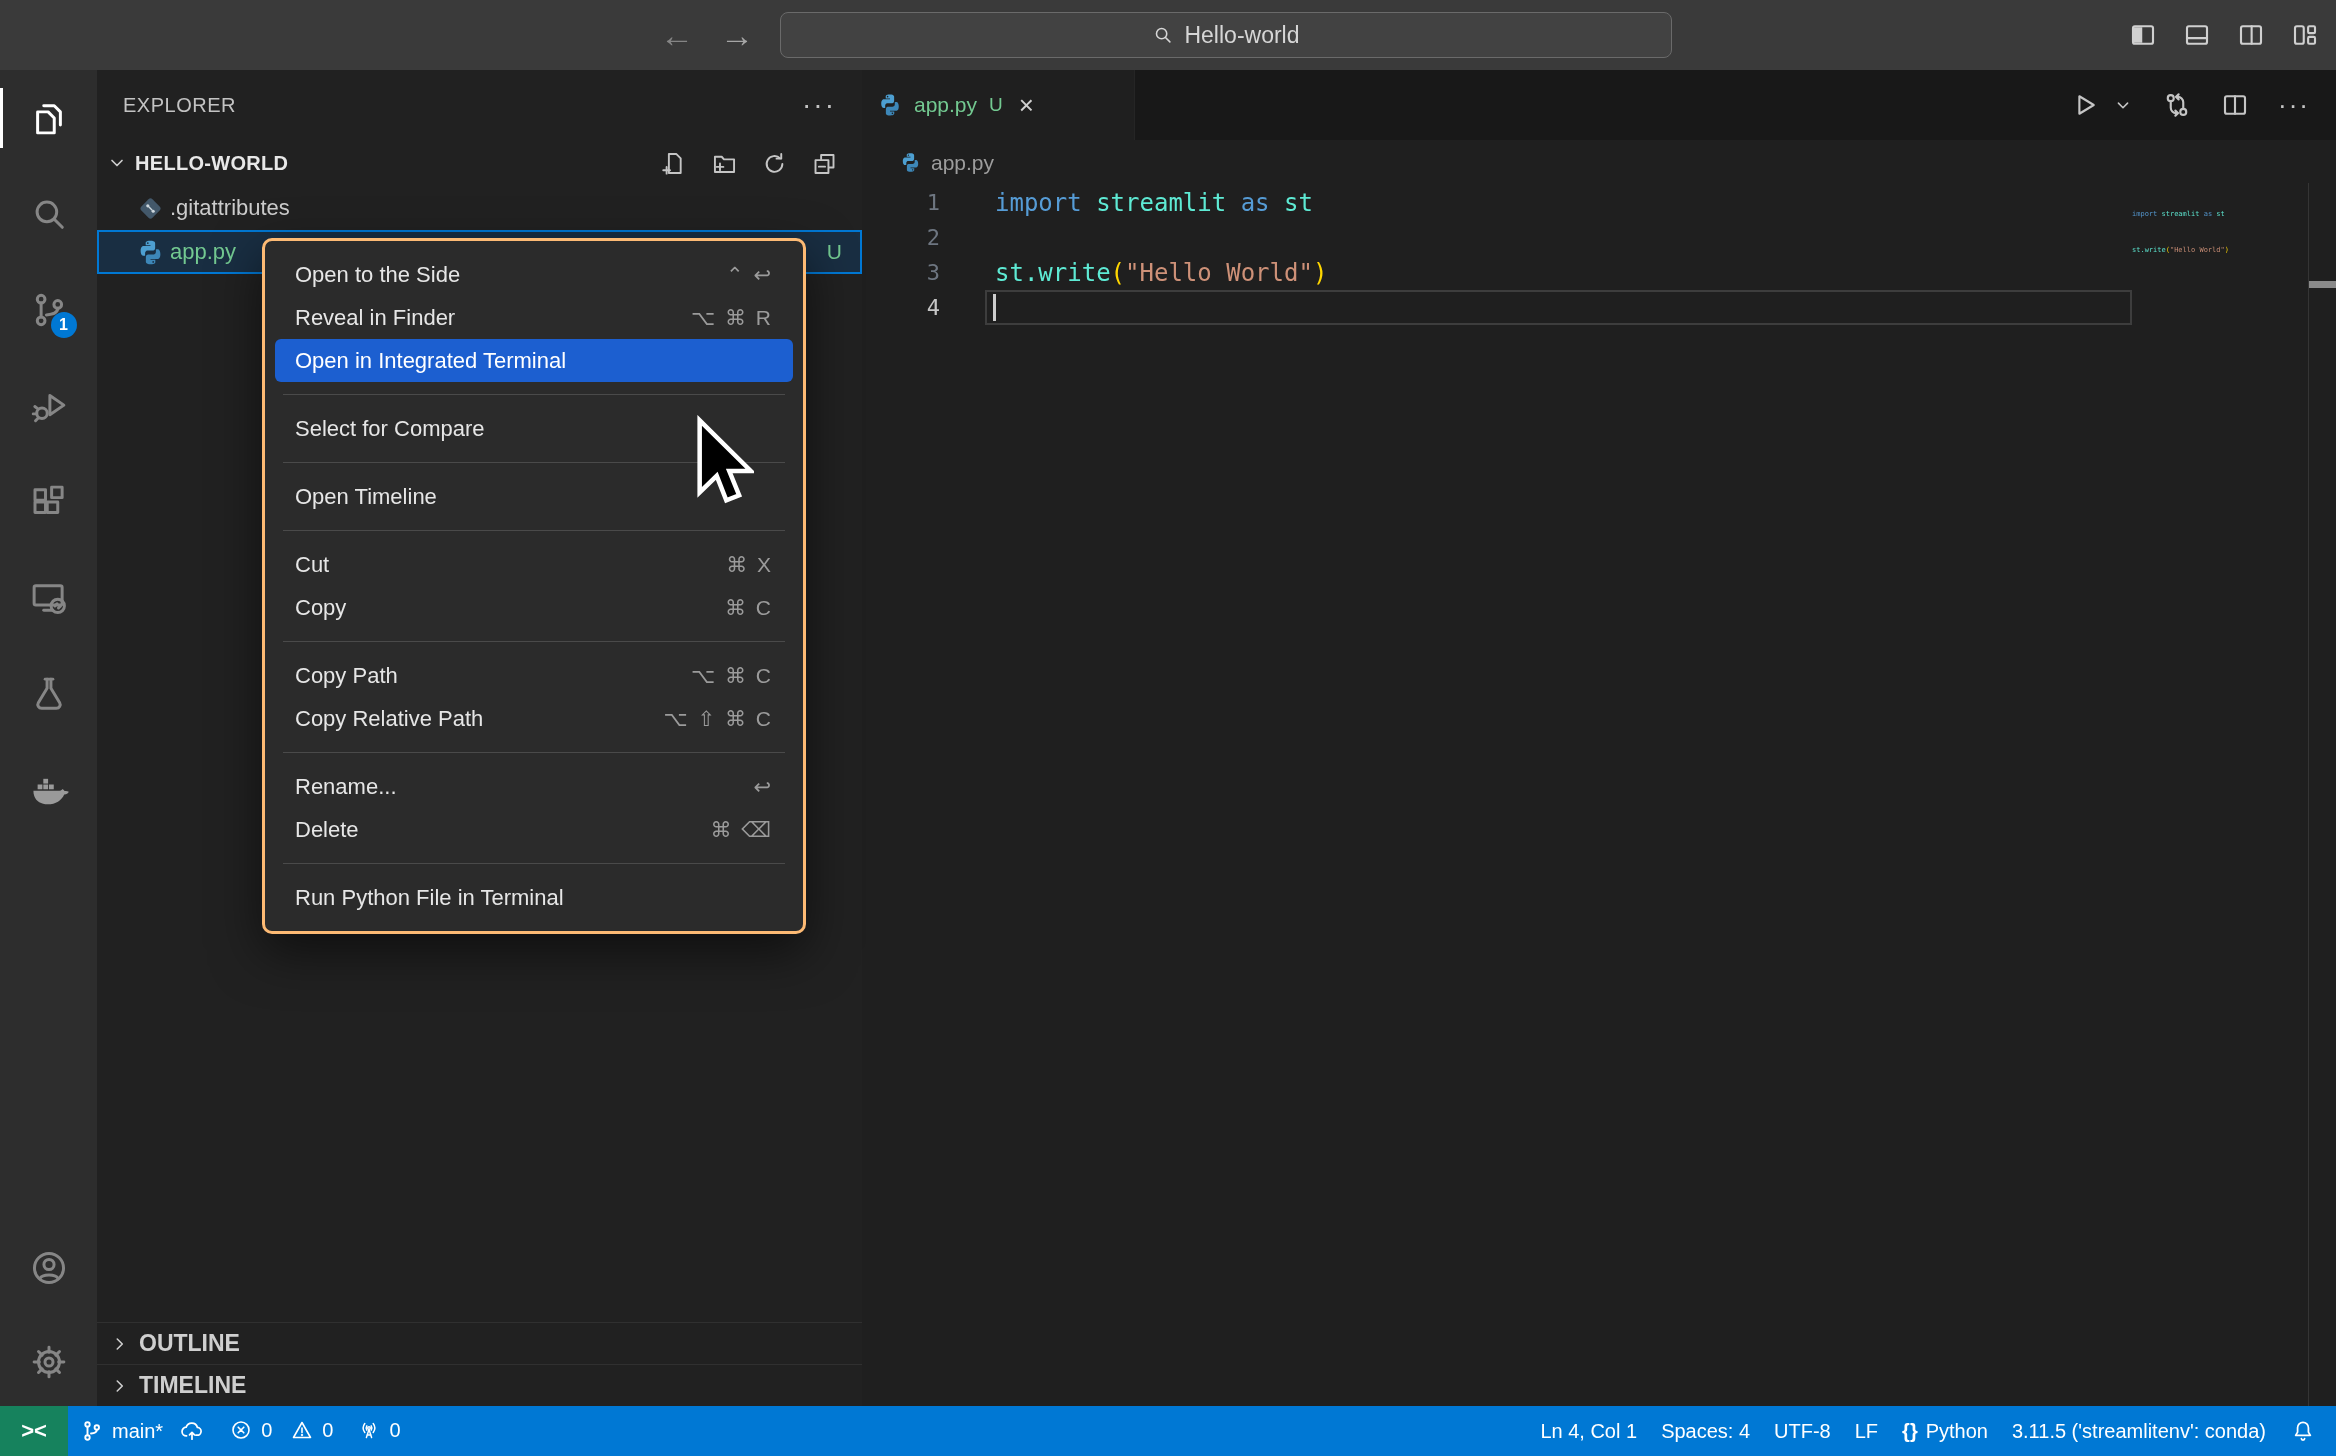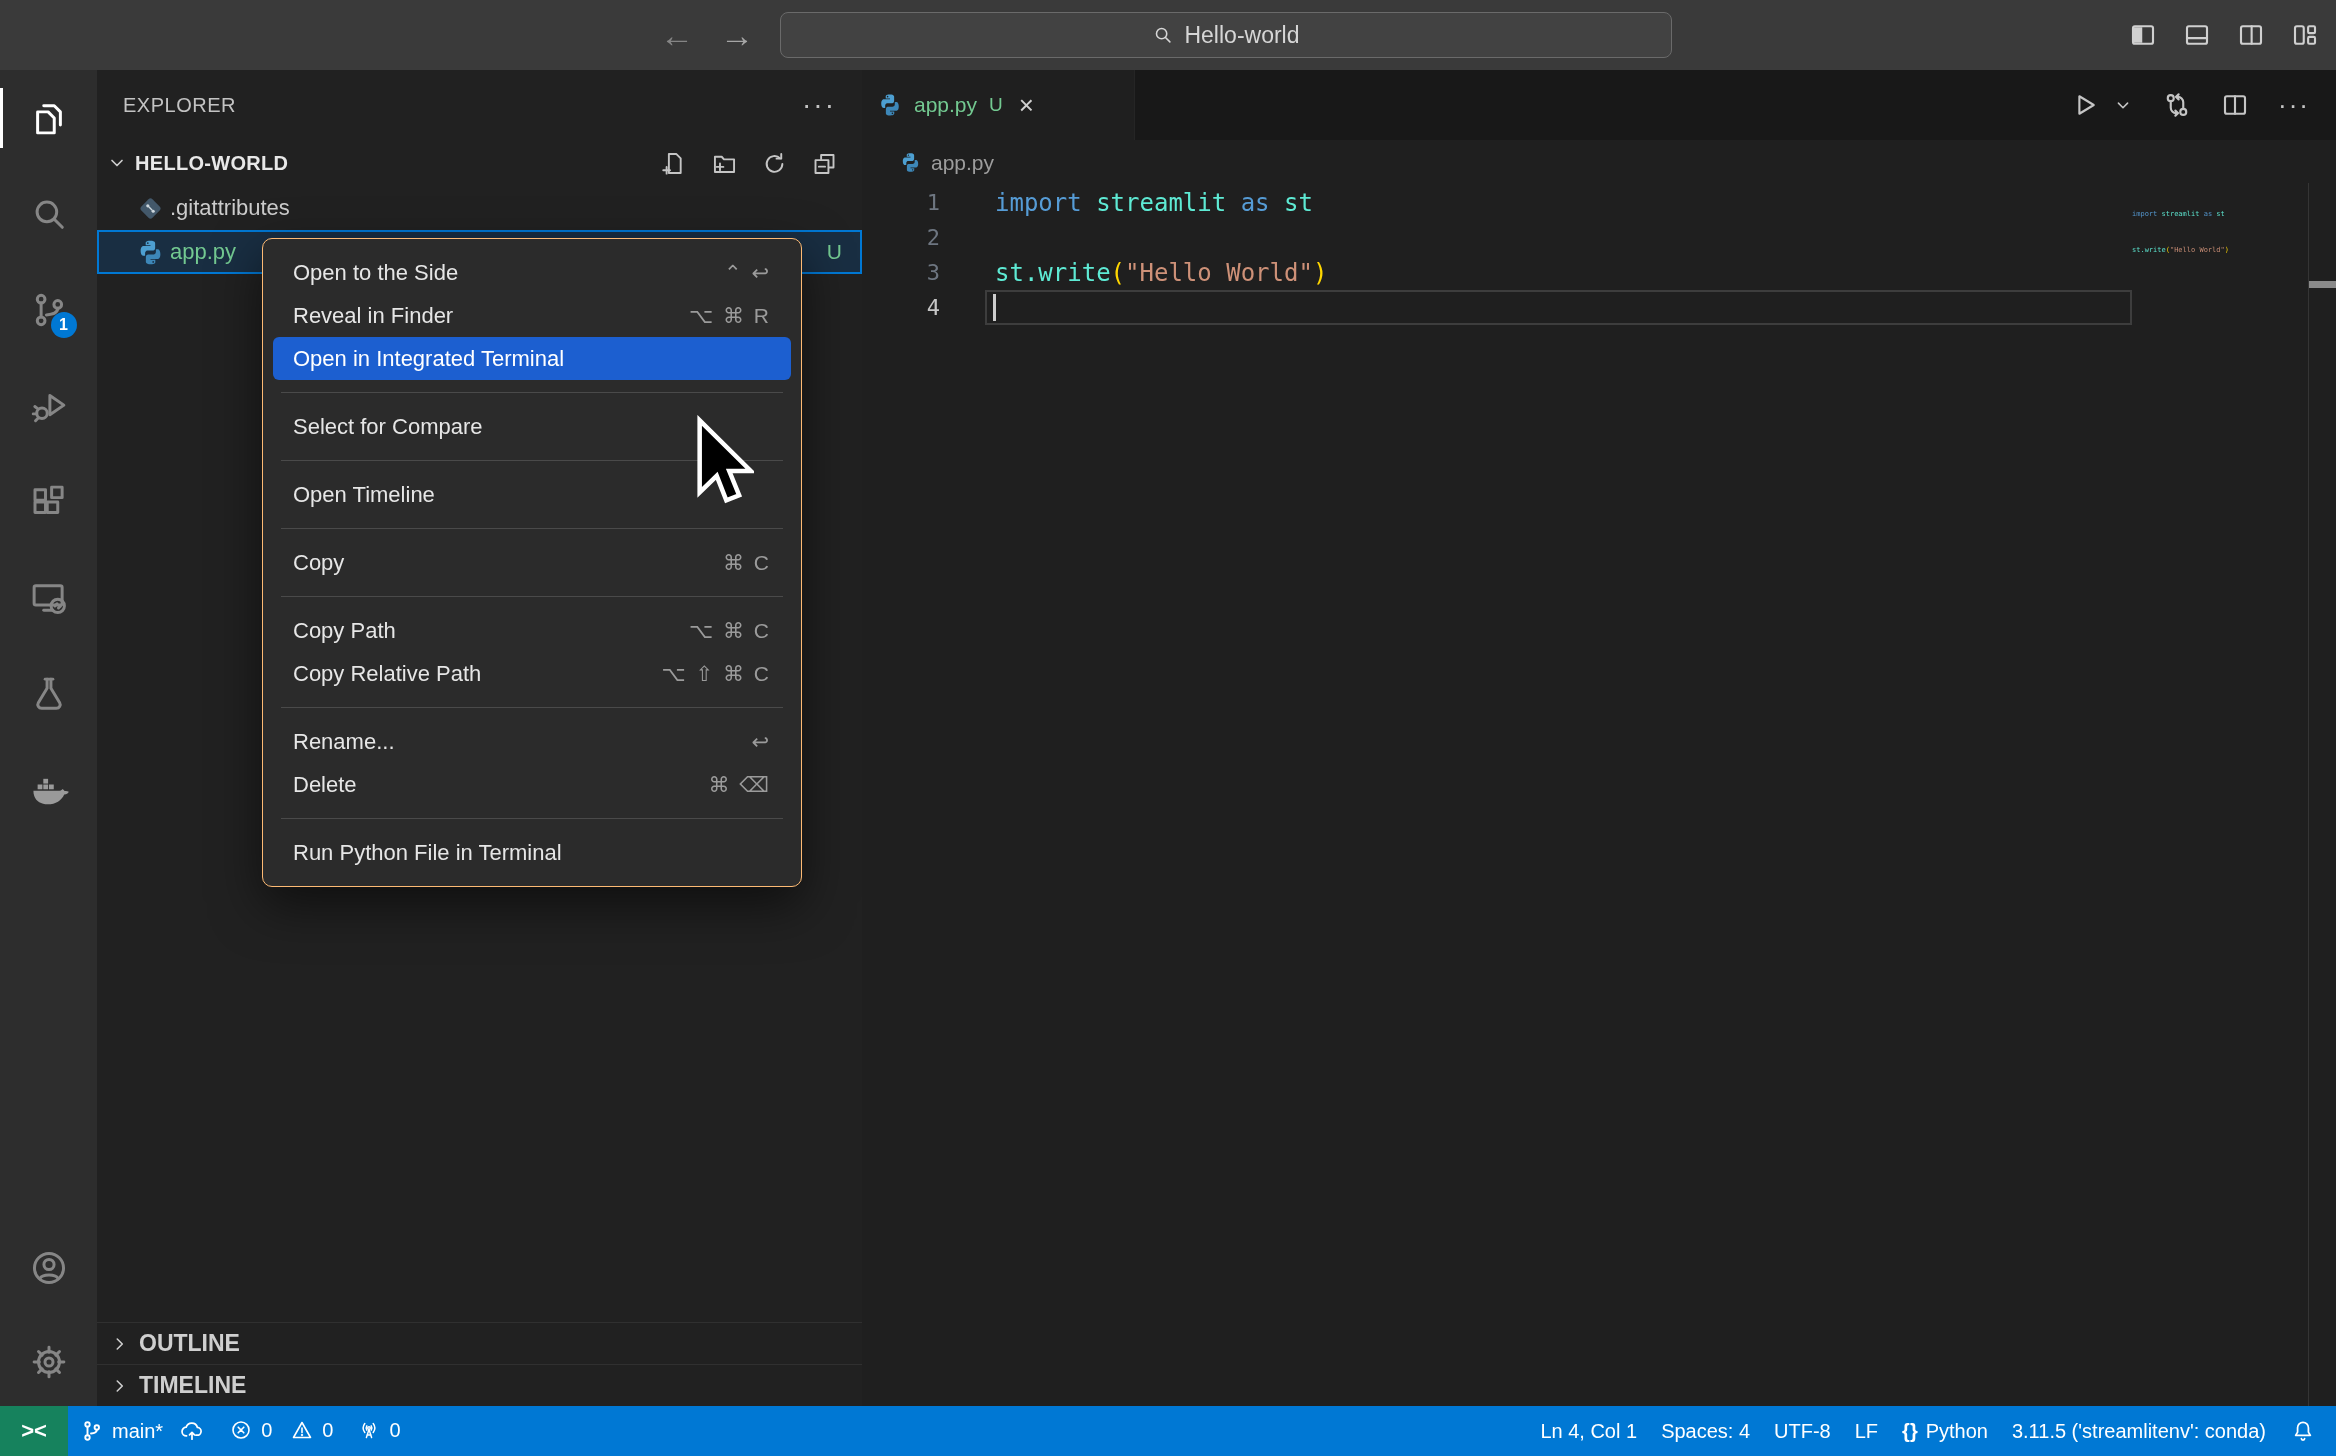--- a/index.html
+++ b/index.html
@@ -73,21 +73,21 @@
   .statusbar{position:absolute;left:0;right:0;bottom:0;height:50px;background:#0078d4;display:flex;align-items:center;
              color:#ffffff;font-size:20px;}
   .remote-block{width:68px;height:50px;background:#16825d;display:flex;align-items:center;justify-content:center;
                 font-size:22px;font-weight:bold;color:#fff;flex:none;}
   .sb-item{display:flex;align-items:center;gap:8px;padding:0 12px;height:100%;}
   .sb-left{display:flex;align-items:flex-start;}
   .sb-right{margin-left:auto;display:flex;align-items:center;padding-right:8px;}
   .braces{font-size:20px;font-weight:bold;}
 
   
-  .context-menu{position:absolute;left:262px;top:238px;width:538px;background:#2b2b2b;border:1px solid #fdba74;
+  .context-menu{position:absolute;left:262px;top:238px;width:538px;background:#2b2b2b;border:3px solid #fdba74;
      border-radius:10px;box-shadow:0 18px 50px rgba(0,0,0,.55);padding:12px 0;z-index:50;}
   .menu-item{height:43px;margin:0 10px;border-radius:6px;display:flex;align-items:center;
      padding:0 20px;font-size:22px;color:#e6e6e6;}
   .menu-item.hl{background:#1c5fd0;color:#ffffff;}
   .menu-sc{margin-left:auto;color:#9b9b9b;font-size:21px;letter-spacing:2px;}
   .menu-sep{height:1px;background:#4a4a4a;margin:12px 18px;}
 
   
   .mouse{position:absolute;left:688px;top:415px;z-index:99;}
 </style>
@@ -466,20 +466,24 @@
     <div class="menu-sep"></div>
     <div class="menu-item">
         <span>Select for Compare</span>
       </div>
     <div class="menu-sep"></div>
     <div class="menu-item">
         <span>Open Timeline</span>
       </div>
     <div class="menu-sep"></div>
     <div class="menu-item">
+        <span>Cut</span>
+        <span class="menu-sc">⌘ X</span>
+      </div>
+    <div class="menu-item">
         <span>Copy</span>
         <span class="menu-sc">⌘ C</span>
       </div>
     <div class="menu-sep"></div>
     <div class="menu-item">
         <span>Copy Path</span>
         <span class="menu-sc">⌥ ⌘ C</span>
       </div>
     <div class="menu-item">
         <span>Copy Relative Path</span>

